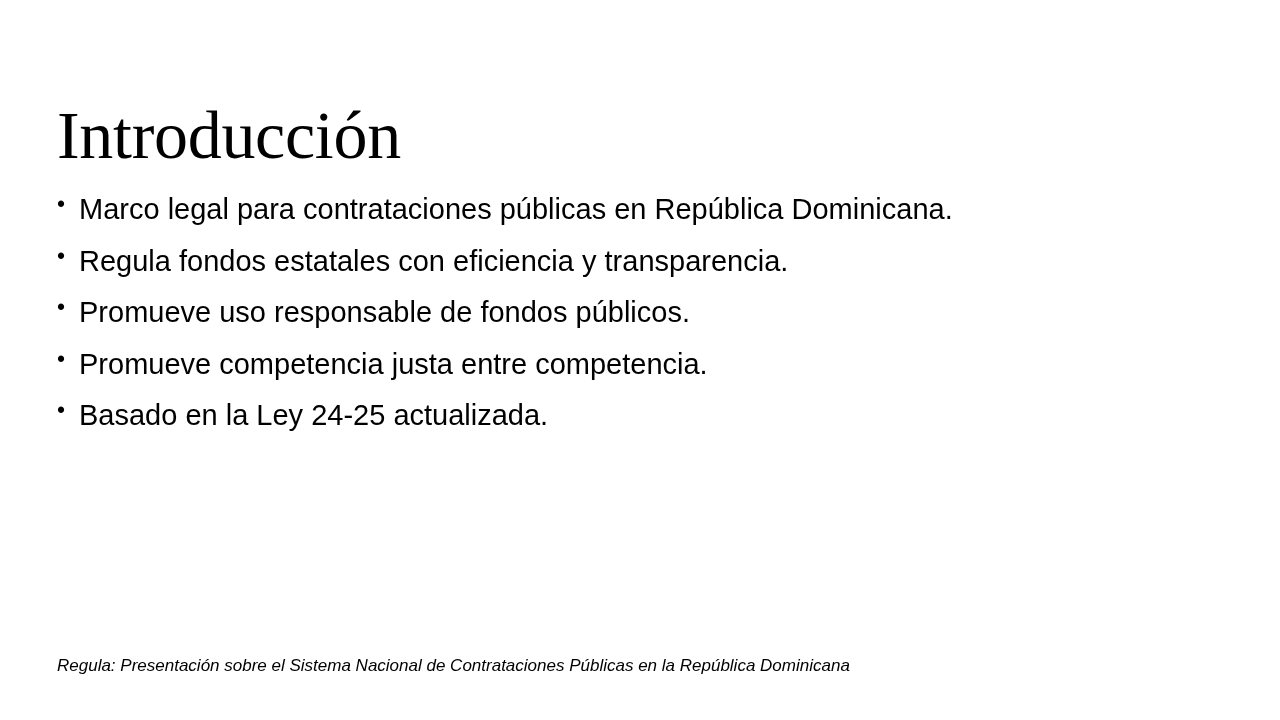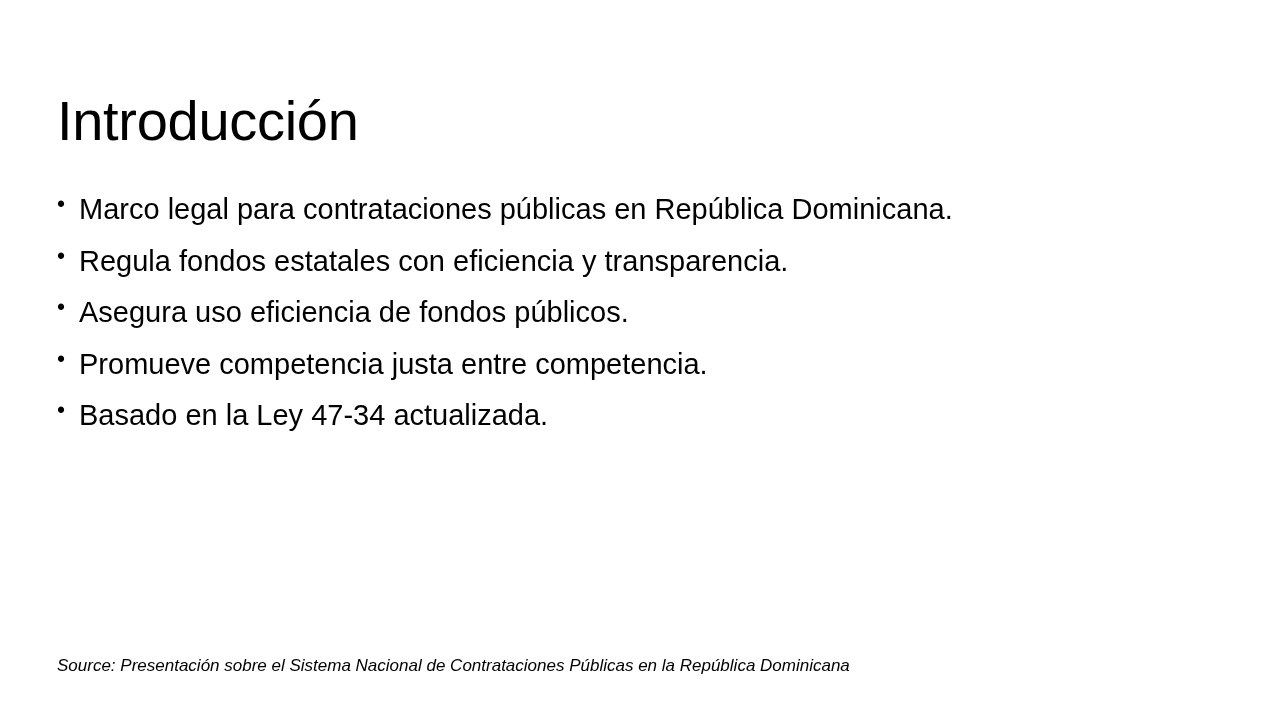--- a/index.html
+++ b/index.html
@@ -17,26 +17,27 @@
   .slide {
     position: relative;
     width: 1280px;
     height: 720px;
     box-sizing: border-box;
   }
   .slide-title {
     position: absolute;
     left: 57px;
     top: 52px;
-    font-size: 56px;
+    font-size: 68px;
     font-weight: 400;
     line-height: 1.1;
     letter-spacing: -0.3px;
     color: #000000;
     white-space: nowrap;
+    font-family: Liberation Serif, serif;
   }
   .bullet-list {
     position: absolute;
     left: 57px;
     top: 184px;
     width: 1170px;
     margin: 0;
     padding: 0;
     list-style: none;
   }
@@ -80,27 +81,27 @@
     <li class="bullet-item">
       <span class="bullet-mark">•</span>
       <span class="bullet-text">Marco legal para contrataciones públicas en República Dominicana.</span>
     </li>
     <li class="bullet-item">
       <span class="bullet-mark">•</span>
       <span class="bullet-text">Regula fondos estatales con eficiencia y transparencia.</span>
     </li>
     <li class="bullet-item">
       <span class="bullet-mark">•</span>
-      <span class="bullet-text">Asegura uso eficiencia de fondos públicos.</span>
+      <span class="bullet-text">Promueve uso responsable de fondos públicos.</span>
     </li>
     <li class="bullet-item">
       <span class="bullet-mark">•</span>
       <span class="bullet-text">Promueve competencia justa entre competencia.</span>
     </li>
     <li class="bullet-item">
       <span class="bullet-mark">•</span>
-      <span class="bullet-text">Basado en la Ley 47-34 actualizada.</span>
+      <span class="bullet-text">Basado en la Ley 24-25 actualizada.</span>
     </li>
   </ul>
 
-  <div class="source-note">Source: Presentación sobre el Sistema Nacional de Contrataciones Públicas en la República Dominicana</div>
+  <div class="source-note">Regula: Presentación sobre el Sistema Nacional de Contrataciones Públicas en la República Dominicana</div>
 
 </div>
 
 </body></html>

